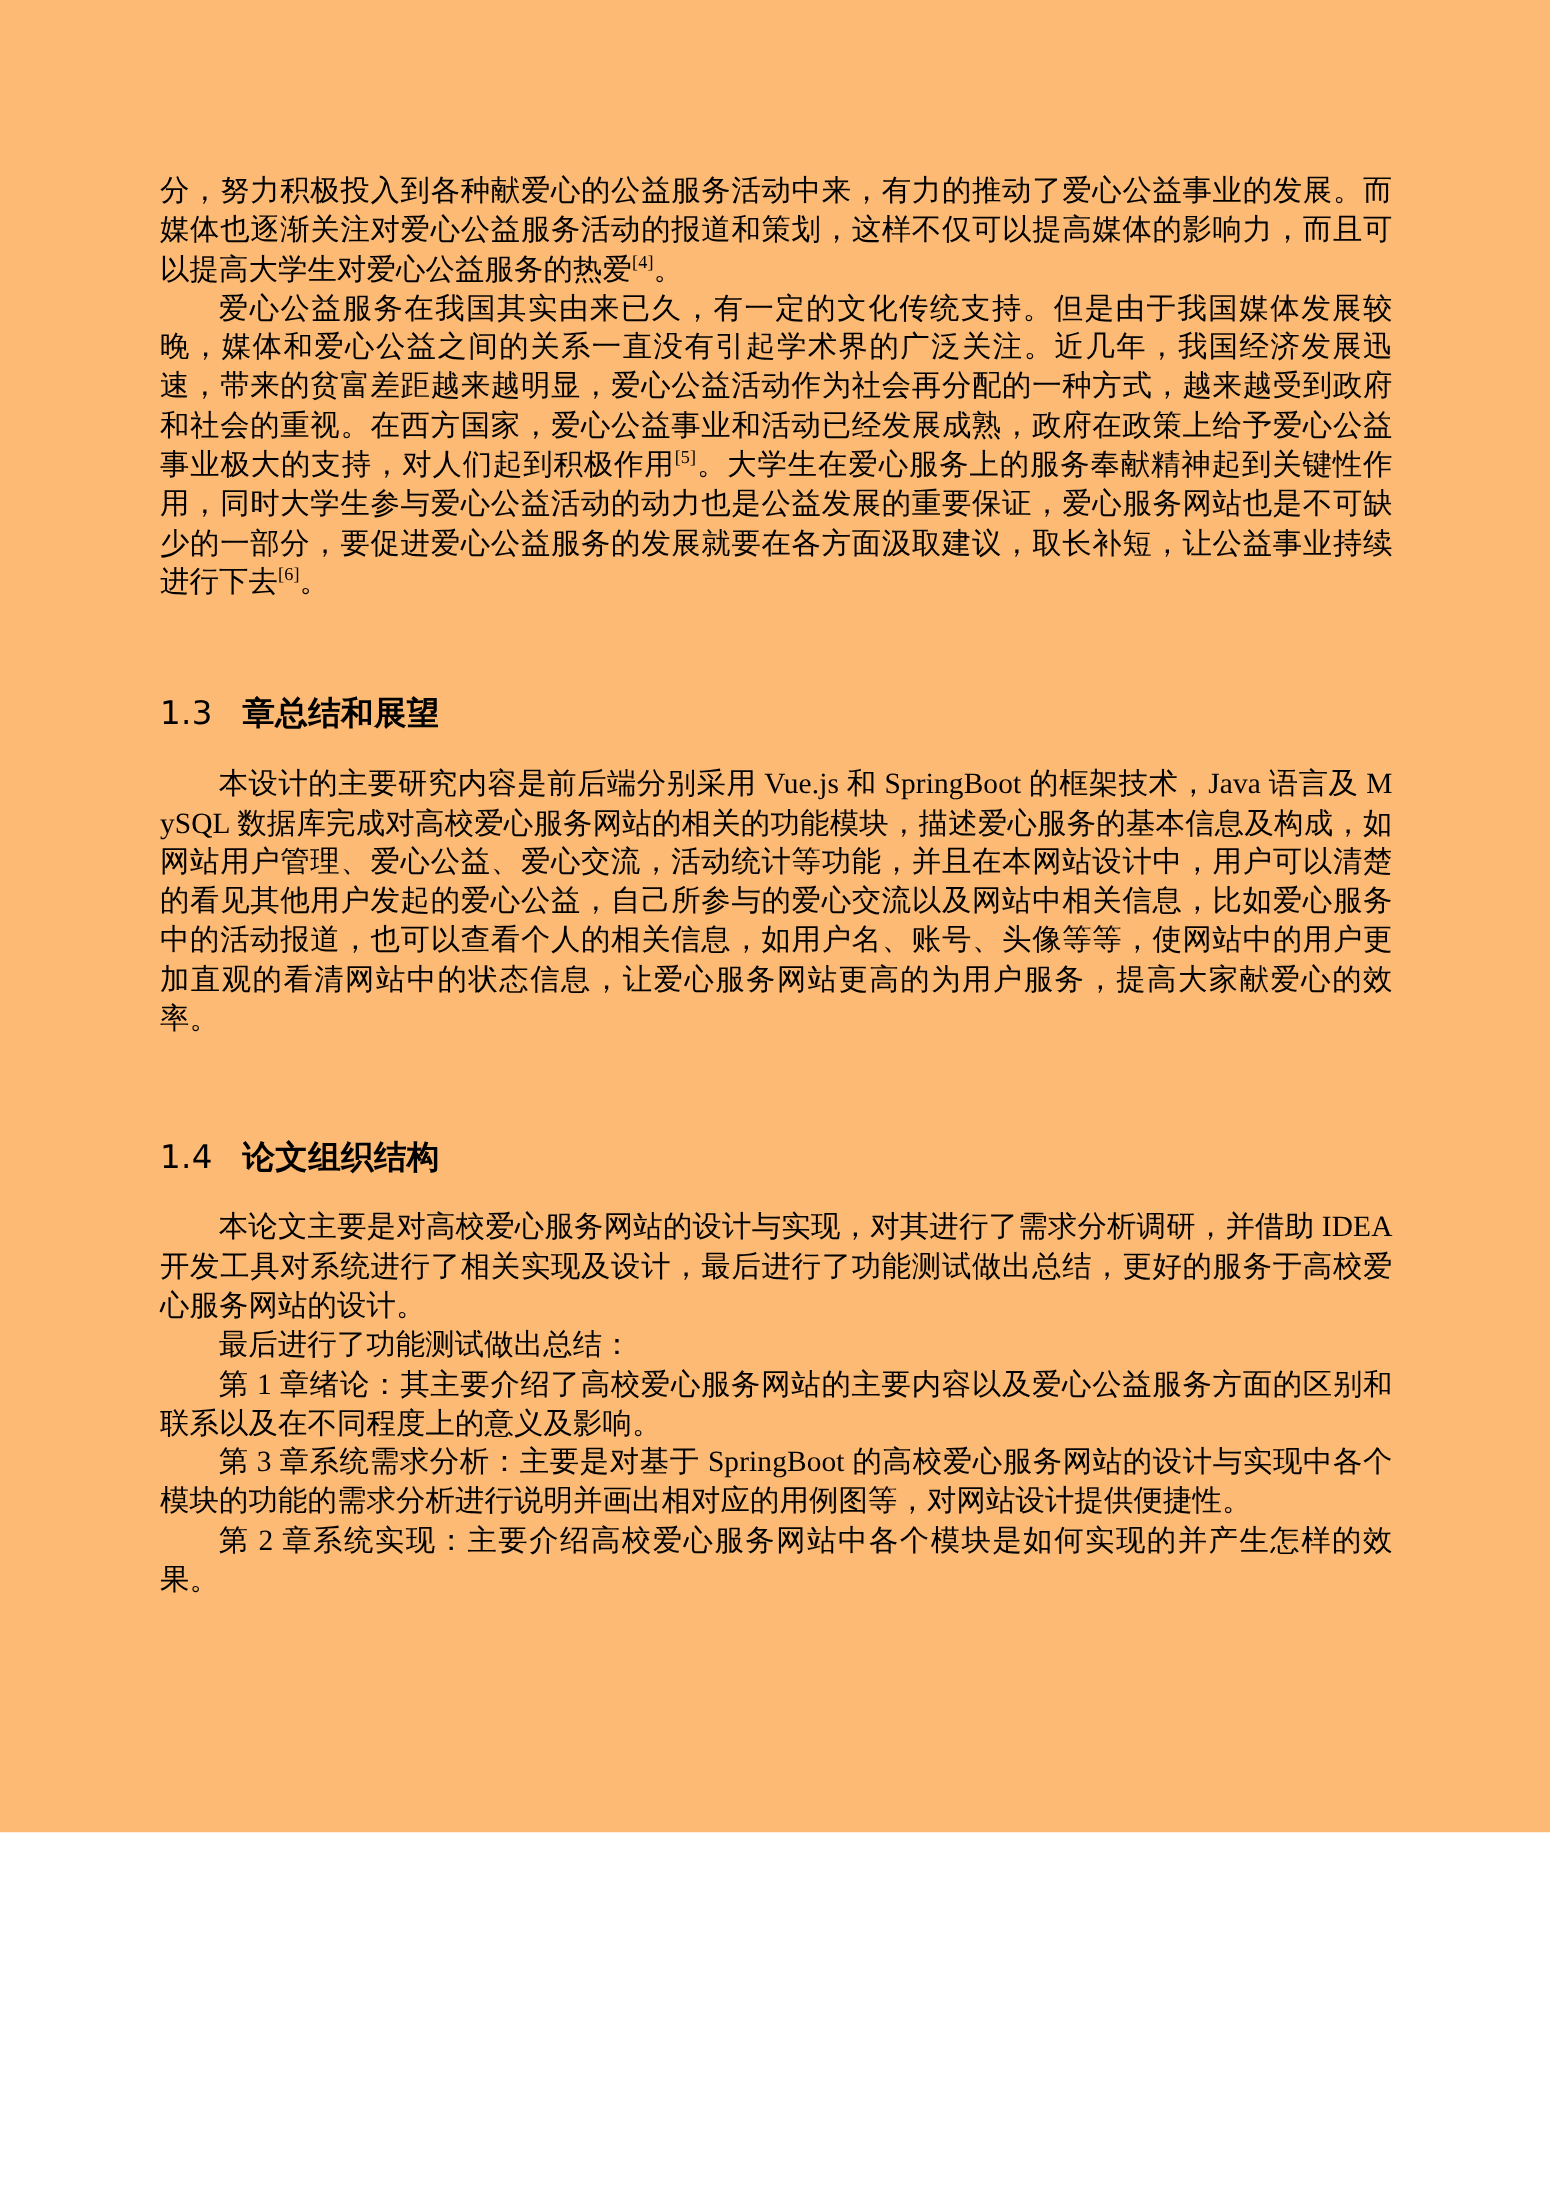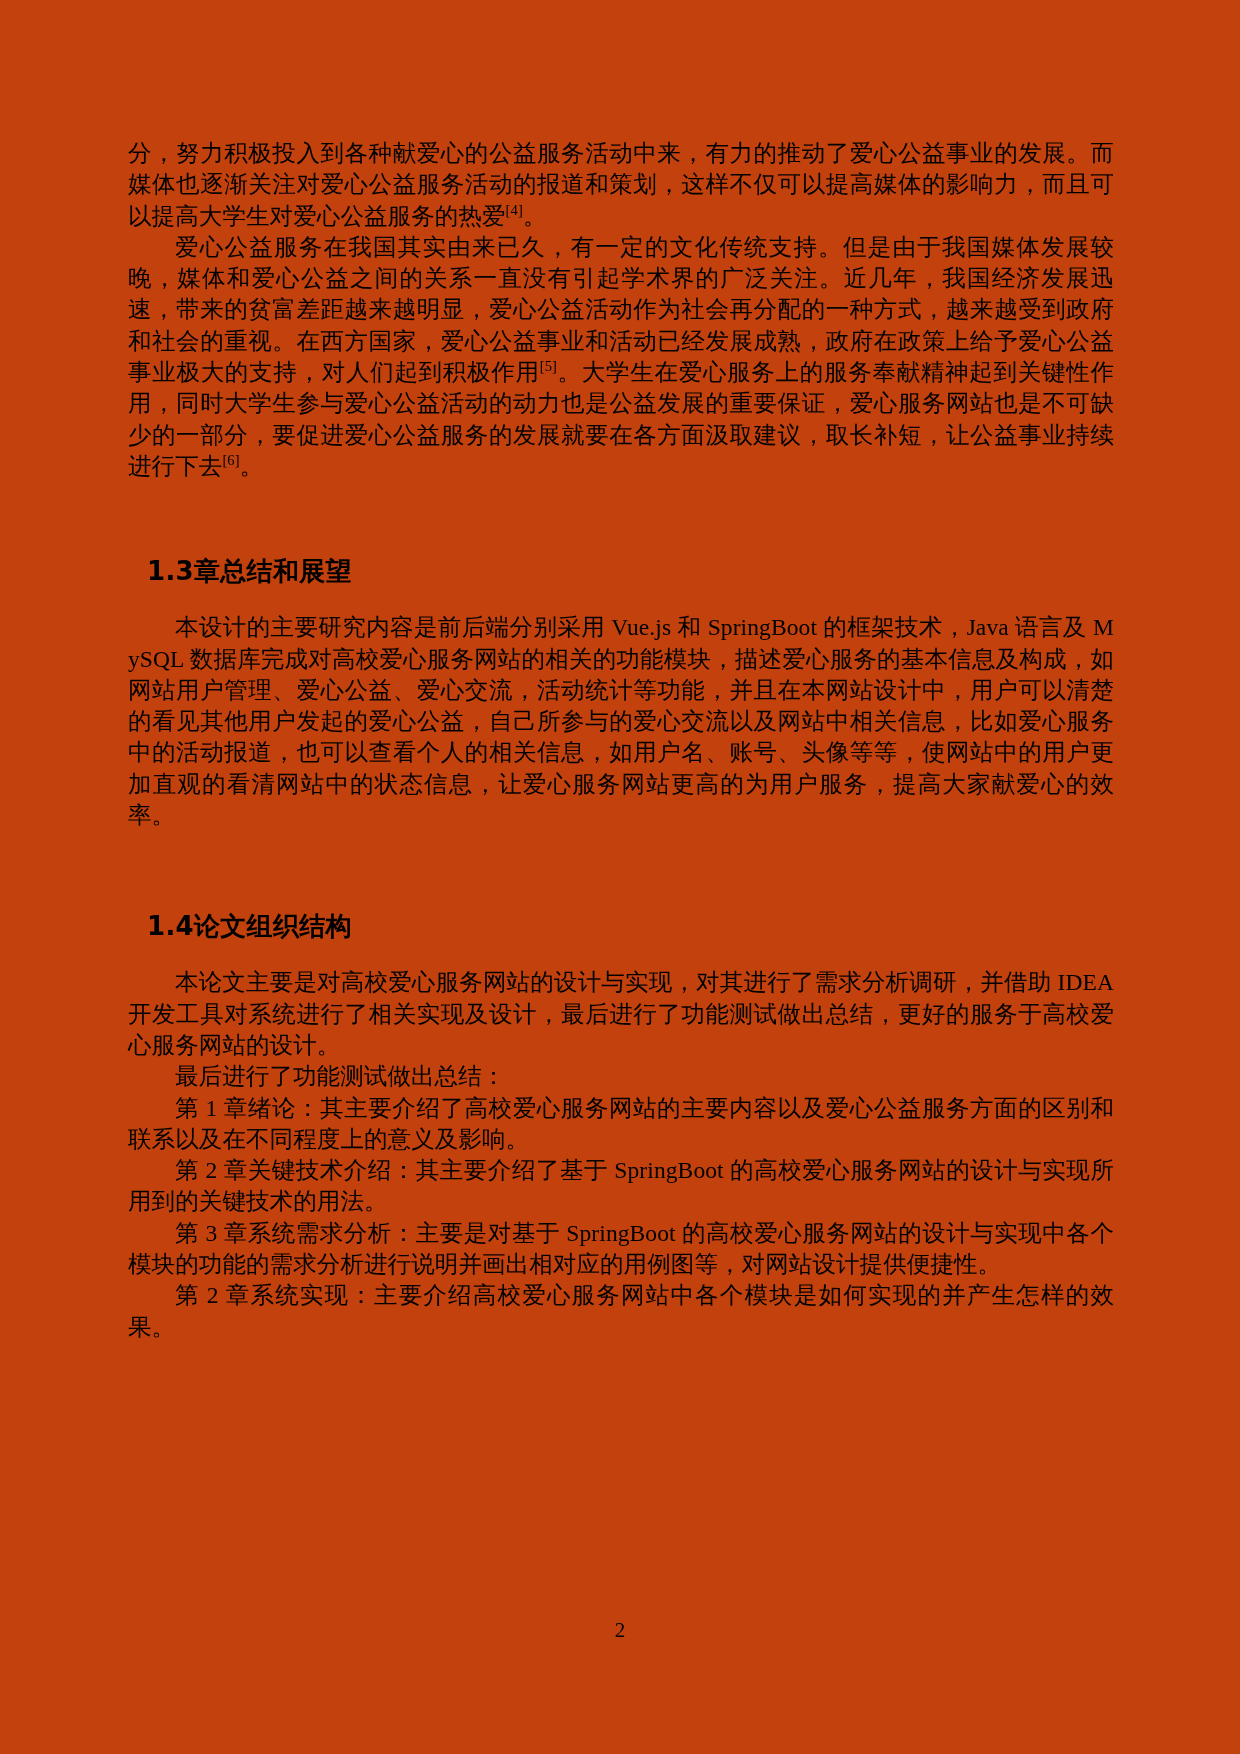--- a/index.html
+++ b/index.html
@@ -7,23 +7,23 @@
     padding: 0;
     background: #ffffff;
   }
   body {
     font-family: "Liberation Serif", "DejaVu Serif", serif;
     color: #000000;
   }
   .page {
     position: relative;
     width: 1240px;
-    height: 1754px;
+    height: 1466px;
     margin: 0 auto;
-    background: #c2410c;
+    background: #fdba74;
     overflow: hidden;
     box-sizing: border-box;
   }
   .content {
     position: absolute;
     left: 128px;
     top: 138px;
     width: 986px;
   }
 
@@ -54,22 +54,21 @@
     font-size: 26px;
     font-weight: bold;
     line-height: 34px;
     margin: 0;
     text-align: left;
     letter-spacing: 0.3px;
   }
   .heading .num {
     display: inline-block;
     min-width: 66px;
-    font-weight: bold;
-    text-align: right;
+    font-weight: normal;
   }
 
   
   .gap-before-h1-3 { height: 72px; }
   .gap-after-h1-3  { height: 24px; }
   .gap-before-h1-4 { height: 78px; }
   .gap-after-h1-4  { height: 24px; }
 
   
   .page-number {
@@ -104,20 +103,19 @@
 
     <div class="gap-before-h1-4"></div>
 
     <h2 class="heading"><span class="num">1.4</span><span>论文组织结构</span></h2>
 
     <div class="gap-after-h1-4"></div>
 
     <p class="para indent">本论文主要是对高校爱心服务网站的设计与实现，对其进行了需求分析调研，并借助 IDEA 开发工具对系统进行了相关实现及设计，最后进行了功能测试做出总结，更好的服务于高校爱心服务网站的设计。</p>
     <p class="para indent">最后进行了功能测试做出总结：</p>
     <p class="para indent">第 1 章绪论：其主要介绍了高校爱心服务网站的主要内容以及爱心公益服务方面的区别和联系以及在不同程度上的意义及影响。</p>
-    <p class="para indent">第 2 章关键技术介绍：其主要介绍了基于 SpringBoot 的高校爱心服务网站的设计与实现所用到的关键技术的用法。</p>
     <p class="para indent">第 3 章系统需求分析：主要是对基于 SpringBoot 的高校爱心服务网站的设计与实现中各个模块的功能的需求分析进行说明并画出相对应的用例图等，对网站设计提供便捷性。</p>
     <p class="para indent">第 2 章系统实现：主要介绍高校爱心服务网站中各个模块是如何实现的并产生怎样的效果。</p>
 
   </div>
 
   <div class="page-number">2</div>
 </div>
 
 </body></html>

